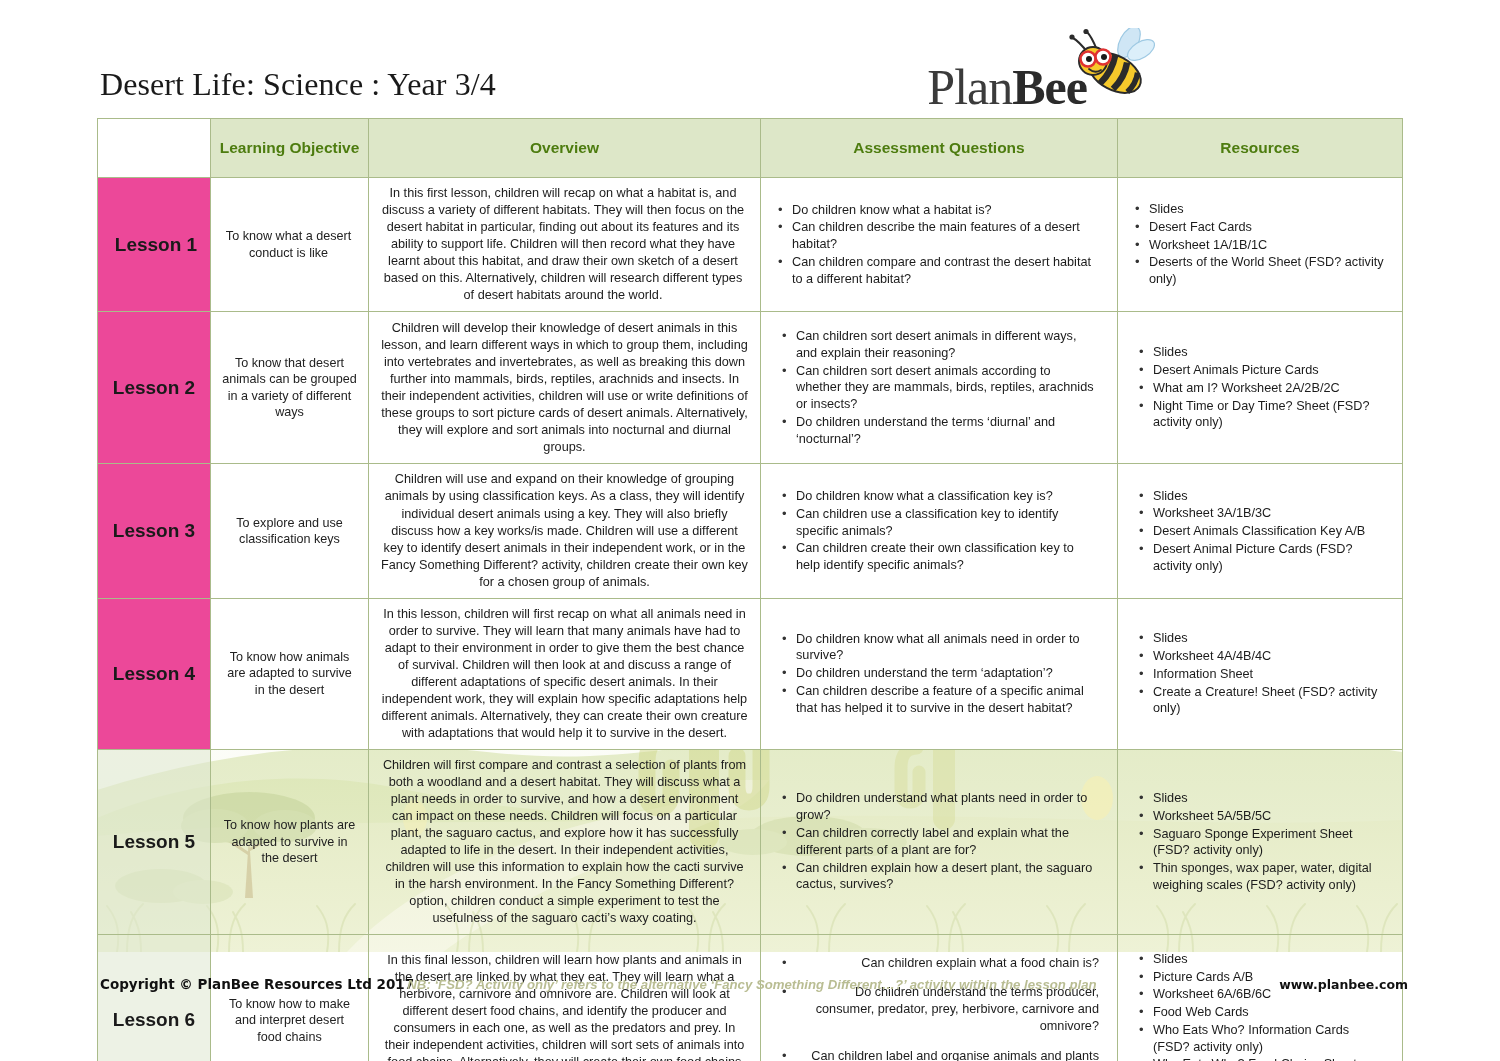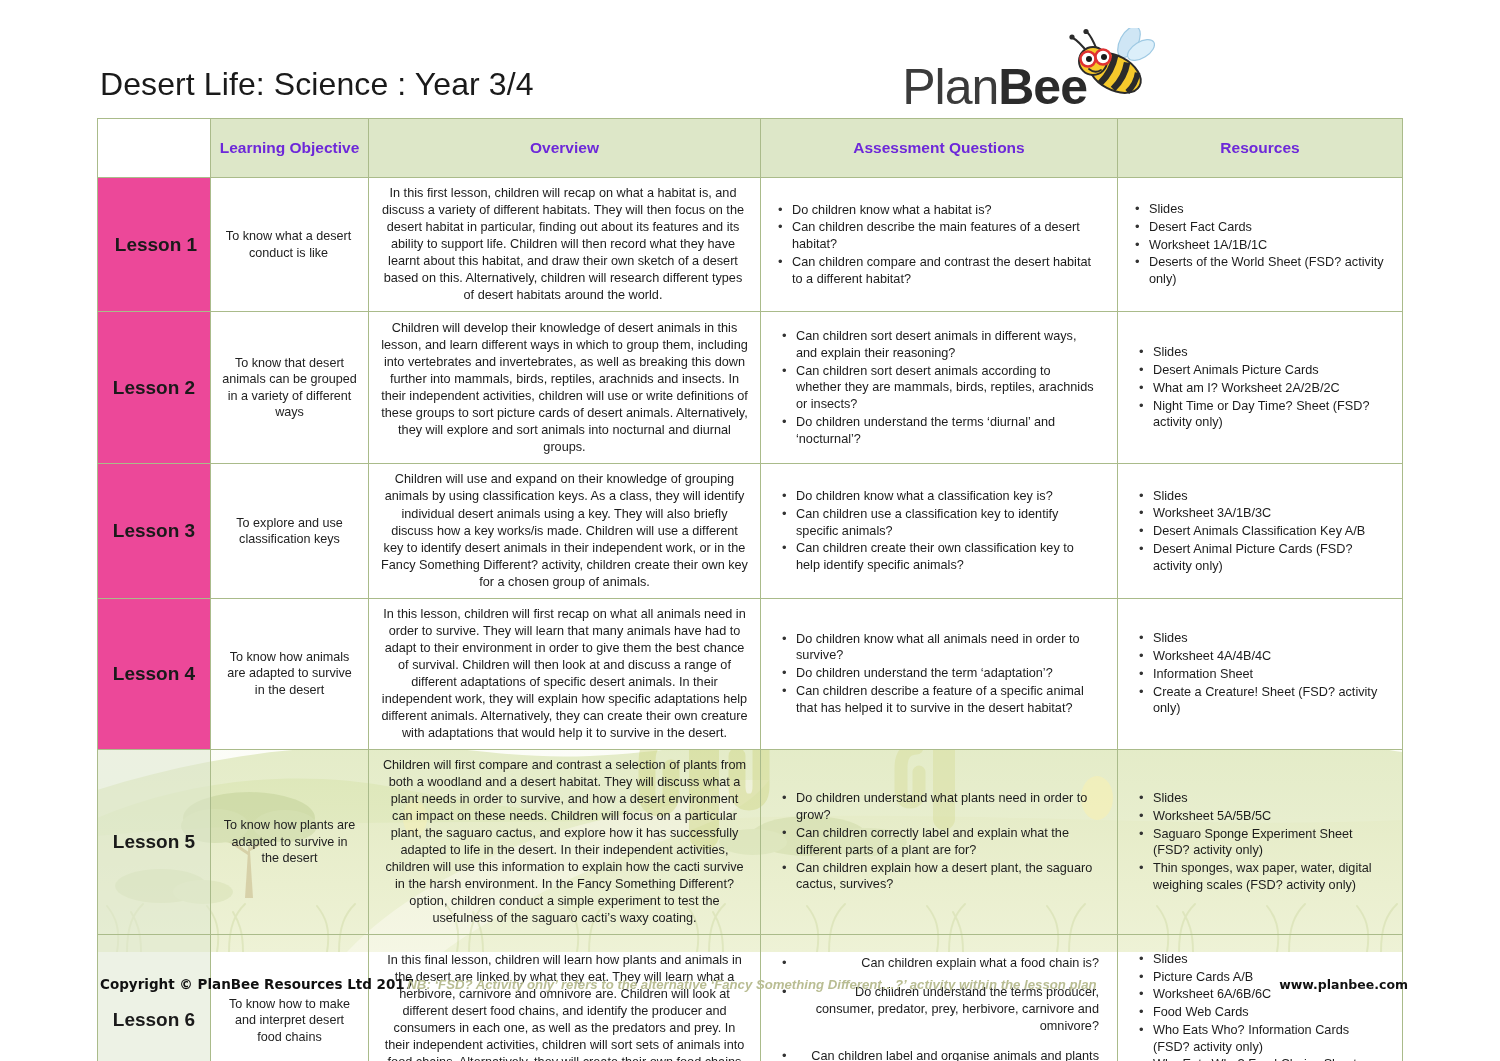--- a/index.html
+++ b/index.html
@@ -31,20 +31,21 @@
   }
   #watermark svg { display: block; width: 100%; height: 100%; }
 
   
   #header {
     position: absolute;
     left: 0; top: 0;
     width: 1243px;
     height: 118px;
     z-index: 3;
+    font-family: Liberation Serif, serif;
   }
   #page-title {
     position: absolute;
     left: 100px;
     top: 66px;
     font-size: 32px;
     font-weight: 400;
     color: #1a1a1a;
     letter-spacing: 0.1px;
     white-space: nowrap;
@@ -99,21 +100,21 @@
     border: 1px solid #aabb8a;
     vertical-align: middle;
     background-clip: padding-box;
   }
 
   thead th {
     background: #dde7c8;
     height: 48px;
     font-size: 15.5px;
     font-weight: 700;
-    color: #6d28d9;
+    color: #4d7c0f;
     text-align: center;
     padding: 20px 6px;
   }
   thead th.head-blank {
     background: transparent;
     border: none;
   }
 
   td.lesson-cell {
     background: #ec4899;

